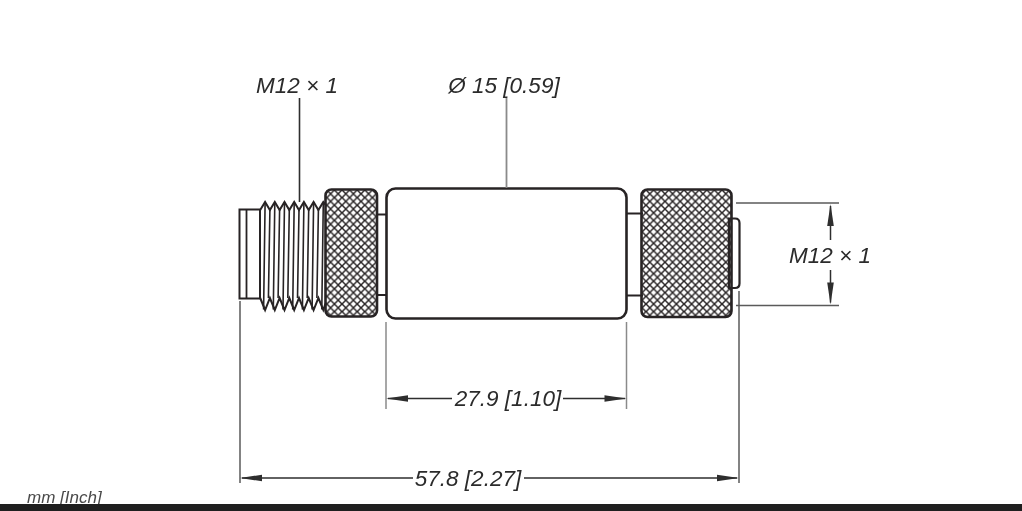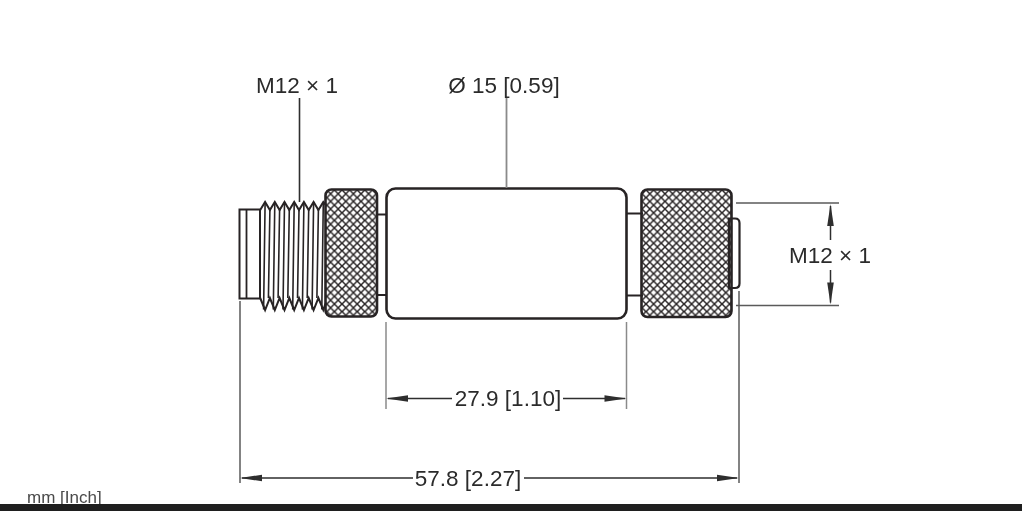--- a/index.html
+++ b/index.html
@@ -1,17 +1,17 @@
 <!DOCTYPE html>
 <html><head>
 <meta charset="utf-8">
 <style>
   html,body{margin:0;padding:0;background:#fff;}
   .stage{position:relative;width:1022px;height:511px;background:#ffffff;overflow:hidden;
-         font-family:"Liberation Sans", sans-serif;}
+         font-family:"Liberation Sans", sans-serif;font-style:italic;}
   svg text{font-family:"Liberation Sans", sans-serif;}
   .dim-text{font-size:22.5px;fill:#2b2b2b;}
   .units-text{font-size:17px;fill:#4a4a4a;}
 </style>
 </head>
 <body>
 
 <div class="stage">
 <svg width="1022" height="511" viewBox="0 0 1022 511">
   <defs>

